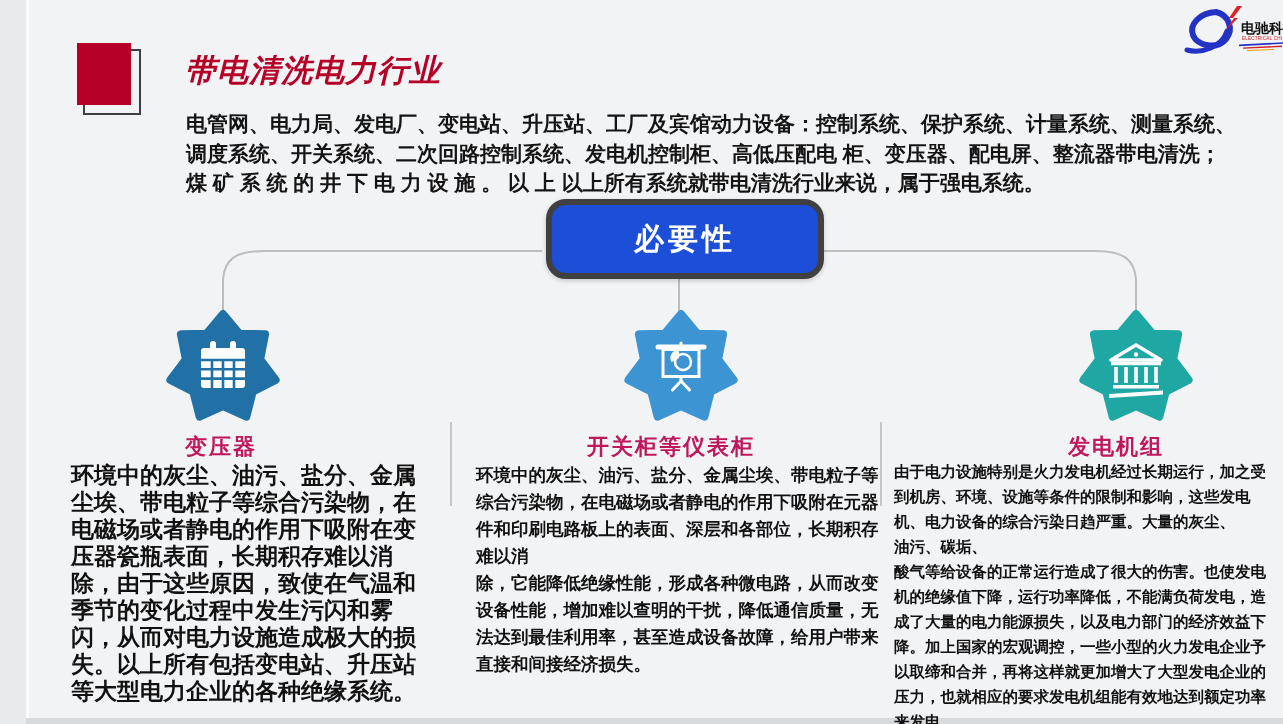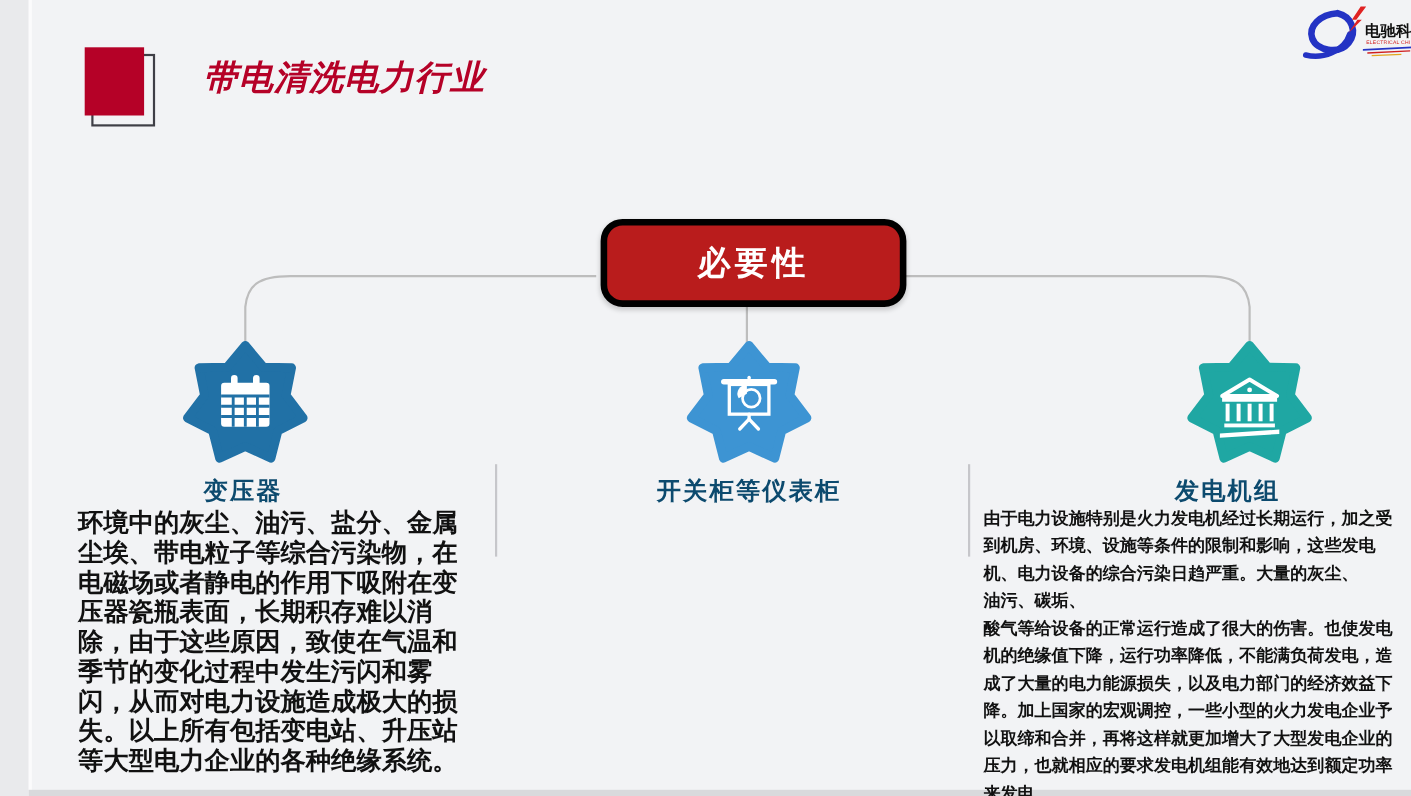--- a/index.html
+++ b/index.html
@@ -21,41 +21,41 @@
 
   
   .title-outline{position:absolute;left:57px;top:49px;width:54px;height:62px;border:2px solid #3f3f46;background:transparent;z-index:1;}
   .title-square{position:absolute;left:51px;top:43px;width:54px;height:62px;background:#b50127;z-index:2;}
   .page-title{position:absolute;left:159px;top:50px;font-size:31px;font-weight:700;color:#b50127;letter-spacing:1px;z-index:3;font-style:italic;}
   .intro{position:absolute;left:160px;top:109px;width:1080px;font-size:21px;line-height:29.5px;font-weight:600;color:#141414;white-space:pre-line;z-index:3;}
 
   
   .necessity{
     position:absolute;left:520px;top:199px;width:266px;height:68px;
-    background:#b91c1c;border:6px solid #000000;border-radius:20px;
+    background:#1d4ed8;border:6px solid #404040;border-radius:20px;
     box-shadow:0 2px 5px rgba(0,0,0,.18);
     display:flex;align-items:center;justify-content:center;
     z-index:5;
   }
   .necessity span{color:#ffffff;font-size:30px;font-weight:700;letter-spacing:4px;}
 
   .connectors{position:absolute;left:0;top:180px;width:1283px;height:160px;z-index:2;}
 
   .badge{position:absolute;width:124px;height:124px;z-index:4;}
   .badge.left{left:135px;top:306px;}
   .badge.mid{left:593px;top:306px;}
   .badge.right{left:1048px;top:306px;}
 
   .divider{position:absolute;top:422px;width:2px;height:84px;background:#c6c6ca;z-index:3;}
   .divider.one{left:424px;}
   .divider.two{left:854px;}
 
-  .col-title{position:absolute;font-size:22px;font-weight:700;color:#0c4a6e;text-align:center;z-index:3;letter-spacing:2px;}
+  .col-title{position:absolute;font-size:22px;font-weight:700;color:#be185d;text-align:center;z-index:3;letter-spacing:2px;}
   .col-title.left{left:45px;top:432px;width:300px;}
-  .col-title.mid{left:450px;top:432px;width:410px;}
+  .col-title.mid{left:440px;top:432px;width:410px;}
   .col-title.right{left:880px;top:432px;width:420px;}
 
   .col-body{position:absolute;color:#111;font-weight:600;white-space:pre-line;z-index:3;}
   .col-body.left{left:45px;top:462px;width:362px;font-size:23px;line-height:27px;}
   .col-body.mid{left:450px;top:462px;width:408px;font-size:17.5px;line-height:27px;}
   .col-body.right{left:868px;top:459px;width:378px;font-size:15.5px;line-height:25px;}
 
   
   .logo{position:absolute;left:1158px;top:5px;width:116px;height:52px;z-index:6;}
 </style>
@@ -82,20 +82,23 @@
         <polygon points="55,39.5 104,37 104,38.6 55,41.2" fill="#2433c4"></polygon>
         <polygon points="59,42.5 98,40.6 98,41.9 59,43.8" fill="#d02020"></polygon>
         <polygon points="63,45 90,43.8 90,44.9 63,46.2" fill="#e2a71e"></polygon>
       </g>
     </svg>
   </div>
 
   <div class="title-outline"></div>
   <div class="title-square"></div>
   <div class="page-title">带电清洗电力行业</div>
+  <div class="intro">电管网、电力局、发电厂、变电站、升压站、工厂及宾馆动力设备：控制系统、保护系统、计量系统、测量系统、
+调度系统、开关系统、二次回路控制系统、发电机控制柜、高低压配电 柜、变压器、配电屏、整流器带电清洗；
+煤 矿 系 统 的 井 下 电 力 设 施 。 以 上 以上所有系统就带电清洗行业来说，属于强电系统。</div>
 
   <svg class="connectors" viewBox="0 0 1283 160">
     <path d="M516,71 H238 C208,71 199,80 197,99 L197,133" fill="none" stroke="#bdbdbd" stroke-width="2"></path>
     <path d="M790,71 H1069 C1099,71 1108,80 1110,99 L1110,133" fill="none" stroke="#bdbdbd" stroke-width="2"></path>
     <path d="M653,90 V133" fill="none" stroke="#bdbdbd" stroke-width="2"></path>
   </svg>
 
   <div class="necessity">
     <span>必要性</span>
   </div>
@@ -152,17 +155,19 @@
   </div>
 
   <div class="divider one"></div>
   <div class="divider two"></div>
 
   <div class="col-title left">变压器</div>
   <div class="col-title mid">开关柜等仪表柜</div>
   <div class="col-title right">发电机组</div>
 
   <div class="col-body left">环境中的灰尘、油污、盐分、金属尘埃、带电粒子等综合污染物，在电磁场或者静电的作用下吸附在变压器瓷瓶表面，长期积存难以消除，由于这些原因，致使在气温和季节的变化过程中发生污闪和雾闪，从而对电力设施造成极大的损失。以上所有包括变电站、升压站等大型电力企业的各种绝缘系统。</div>
+  <div class="col-body mid">环境中的灰尘、油污、盐分、金属尘埃、带电粒子等综合污染物，在电磁场或者静电的作用下吸附在元器件和印刷电路板上的表面、深层和各部位，长期积存难以消
+除，它能降低绝缘性能，形成各种微电路，从而改变设备性能，增加难以查明的干扰，降低通信质量，无法达到最佳利用率，甚至造成设备故障，给用户带来直接和间接经济损失。</div>
   <div class="col-body right">由于电力设施特别是火力发电机经过长期运行，加之受到机房、环境、设施等条件的限制和影响，这些发电机、电力设备的综合污染日趋严重。大量的灰尘、
 油污、碳垢、
 酸气等给设备的正常运行造成了很大的伤害。也使发电机的绝缘值下降，运行功率降低，不能满负荷发电，造成了大量的电力能源损失，以及电力部门的经济效益下降。加上国家的宏观调控，一些小型的火力发电企业予以取缔和合并，再将这样就更加增大了大型发电企业的压力，也就相应的要求发电机组能有效地达到额定功率来发电。</div>
 
 </div>
 
 </body></html>

